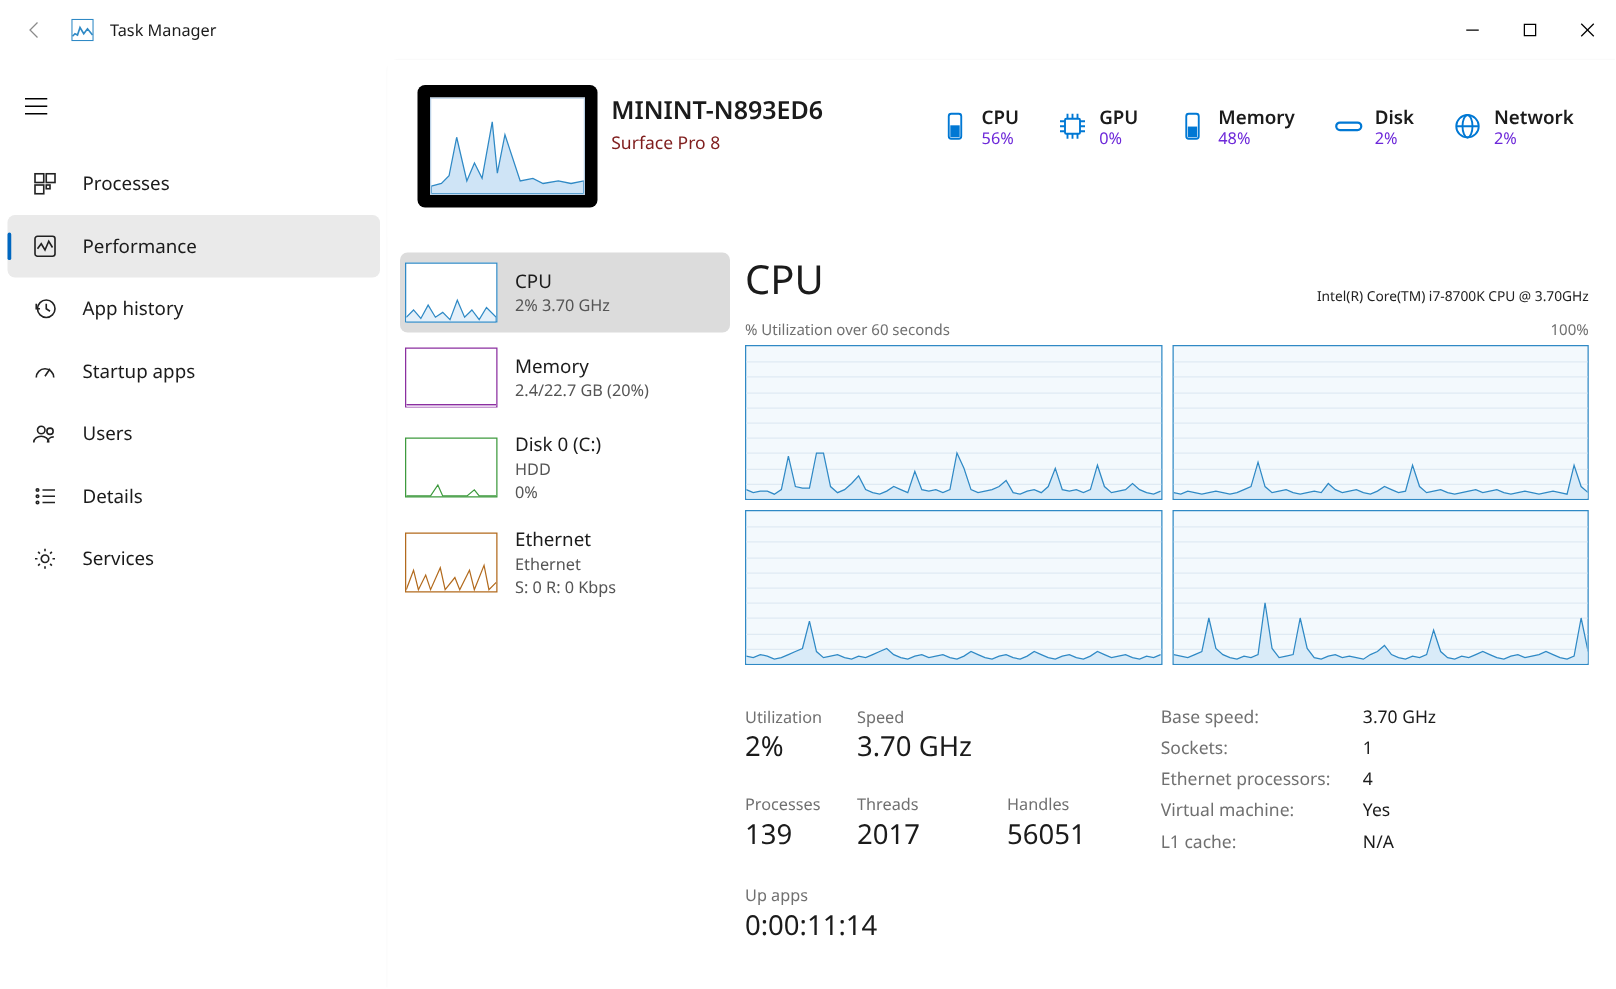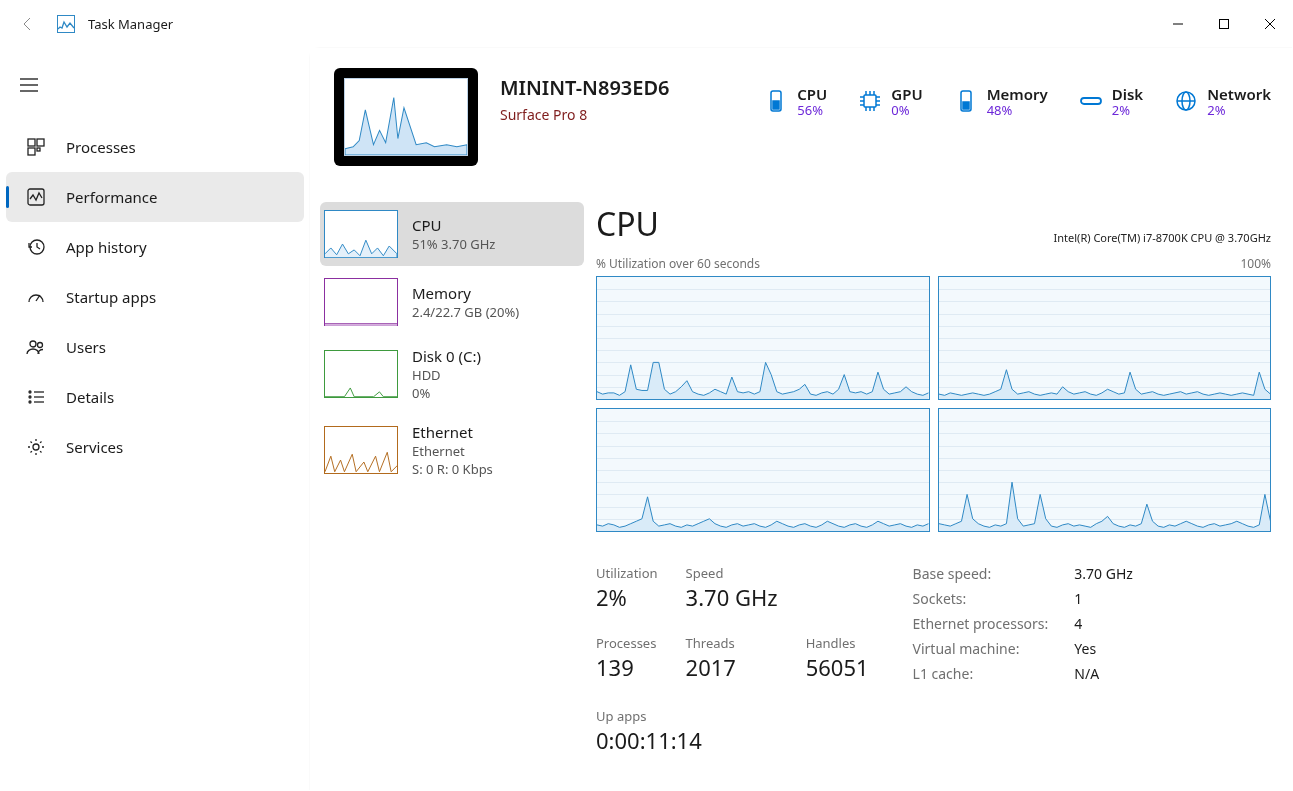--- a/index.html
+++ b/index.html
@@ -14,21 +14,21 @@
 
   .sidebar { width: 310px; padding-top: 18px; }
   .sidebar .hamburger { width: 46px; height: 38px; display:flex; align-items:center; justify-content:center; margin-left: 6px; margin-bottom: 18px; cursor:pointer;}
   .sidebar .nav-item { height: 50px; display:flex; align-items:center; padding-left: 18px; font-size: 15px; cursor:pointer; border-radius: 6px; margin: 0 6px; position:relative; }
   .sidebar .nav-item .nav-icon { width: 24px; height: 24px; margin-right: 18px; display:flex; align-items:center; justify-content:center; }
   .sidebar .nav-item.active { background: #eaeaea; }
   .sidebar .nav-item.active::before { content:""; position:absolute; left:0; top:14px; bottom:14px; width:3px; background:#0067c0; border-radius:2px; }
 
   .content { flex:1; display:flex; flex-direction:column; background:#fff; border-top-left-radius: 10px; box-shadow: -1px -1px 0 rgba(0,0,0,.02); }
 
-  .header-card { background:#fff; padding: 20px 12px 24px 24px; display:flex; align-items:flex-start; gap: 22px; border-bottom: 0; }
+  .header-card { background:#fff; padding: 20px 24px 24px 24px; display:flex; align-items:flex-start; gap: 11px; border-bottom: 0; }
   .header-card .thumb { width: 144px; height: 98px; background:#000; border-radius: 6px; padding: 10px; display:flex; }
   .header-card .thumb .inner { flex:1; background:#fff; border:1px solid #bcd2e7; position:relative; }
   .header-card .host { flex:0 0 auto; min-width: 210px; margin-top:6px; }
   .header-card .host .name { font-size: 20px; font-weight: 600; }
   .header-card .host .model { font-size: 14px; color:#7f1d1d; margin-top:4px; }
   .header-card .quick-stats { display:flex; gap: 30px; align-items:center; margin-left:auto; margin-right:10px; margin-top:18px; }
   .quick-stat { display:flex; align-items:center; gap: 8px; }
   .quick-stat .qicon { width: 26px; height: 26px; color:#0078d4; display:flex; align-items:center; justify-content:center; }
   .quick-stat .qtext { line-height: 1.1; }
   .quick-stat .qtext .qlabel { font-size: 15px; font-weight:600; }
@@ -47,21 +47,21 @@
   .perf-main { flex:1; display:flex; flex-direction:column; }
   .perf-main .title-row { display:flex; justify-content:space-between; align-items:flex-end; margin: 6px 0 10px 0;}
   .perf-main .title-row .big { font-size: 32px; font-weight:400; }
   .perf-main .title-row .model { font-size: 11px; color:#222; }
   .perf-main .axis-row { display:flex; justify-content:space-between; font-size:12px; color:#707070; margin-bottom:4px;}
   .charts-grid { display:grid; grid-template-columns: 1fr 1fr; grid-template-rows: 1fr 1fr; gap: 8px; height: 256px; }
   .chart { border:1px solid #2f89c5; position:relative; background:linear-gradient(#f3f9fd,#f3f9fd); }
   .chart .grid-h { position:absolute; left:0; right:0; border-top:1px solid #dfeaf3; }
   .chart svg { position:absolute; inset:0; }
 
-  .stats-block { display:flex; gap: 44px; margin-top: 32px; }
+  .stats-block { display:flex; gap: 60px; margin-top: 32px; }
   .stats-left { display:grid; grid-template-columns: auto auto auto; column-gap: 28px; row-gap: 20px; }
   .stats-left .label { font-size: 13px; color:#707070; }
   .stats-left .value { font-size: 22px; }
   .stats-right { display:grid; grid-template-columns: auto auto; column-gap: 26px; row-gap: 6px; font-size: 14px; }
   .stats-right .rlabel { color:#707070; }
   .uptime-block { margin-top: 24px; }
   .uptime-block .label { font-size: 13px; color:#707070; }
   .uptime-block .value { font-size: 22px; }
 </style>
 </head>
@@ -277,21 +277,21 @@
 
       <div class="perf-list">
         <div class="perf-item active">
           <div class="mini" style="border-color:#2f89c5">
             <svg viewBox="0 0 74 48" preserveAspectRatio="none">
                 <polyline fill="#e4f0fa" stroke="#2f89c5" stroke-width="1" points="0,44 6,38 12,45 18,34 24,44 30,40 36,46 42,30 48,44 54,38 60,46 66,36 74,44 74,48 0,48"></polyline>
               </svg>
           </div>
           <div class="ptxt">
               <div class="ptitle">CPU</div>
-              <div class="psub">51%  3.70 GHz</div>
+              <div class="psub">2%  3.70 GHz</div>
             </div>
         </div>
         <div class="perf-item">
           <div class="mini" style="border-color:#8b2fa0">
             <svg viewBox="0 0 74 48" preserveAspectRatio="none">
                 <rect x="0" y="46" width="74" height="2" fill="#e9d6ef"></rect>
                 <line x1="0" y1="46" x2="74" y2="46" stroke="#8b2fa0" stroke-width="1"></line>
               </svg>
           </div>
           <div class="ptxt">

